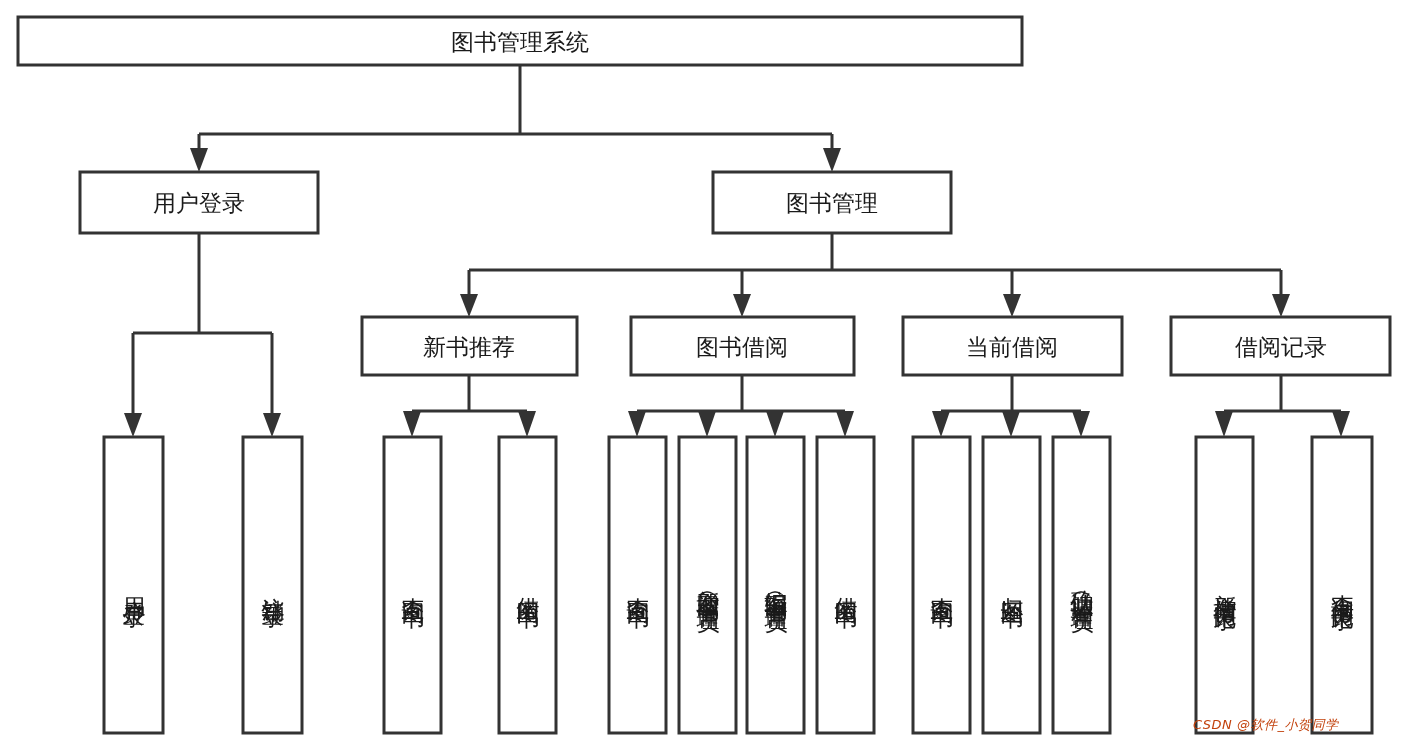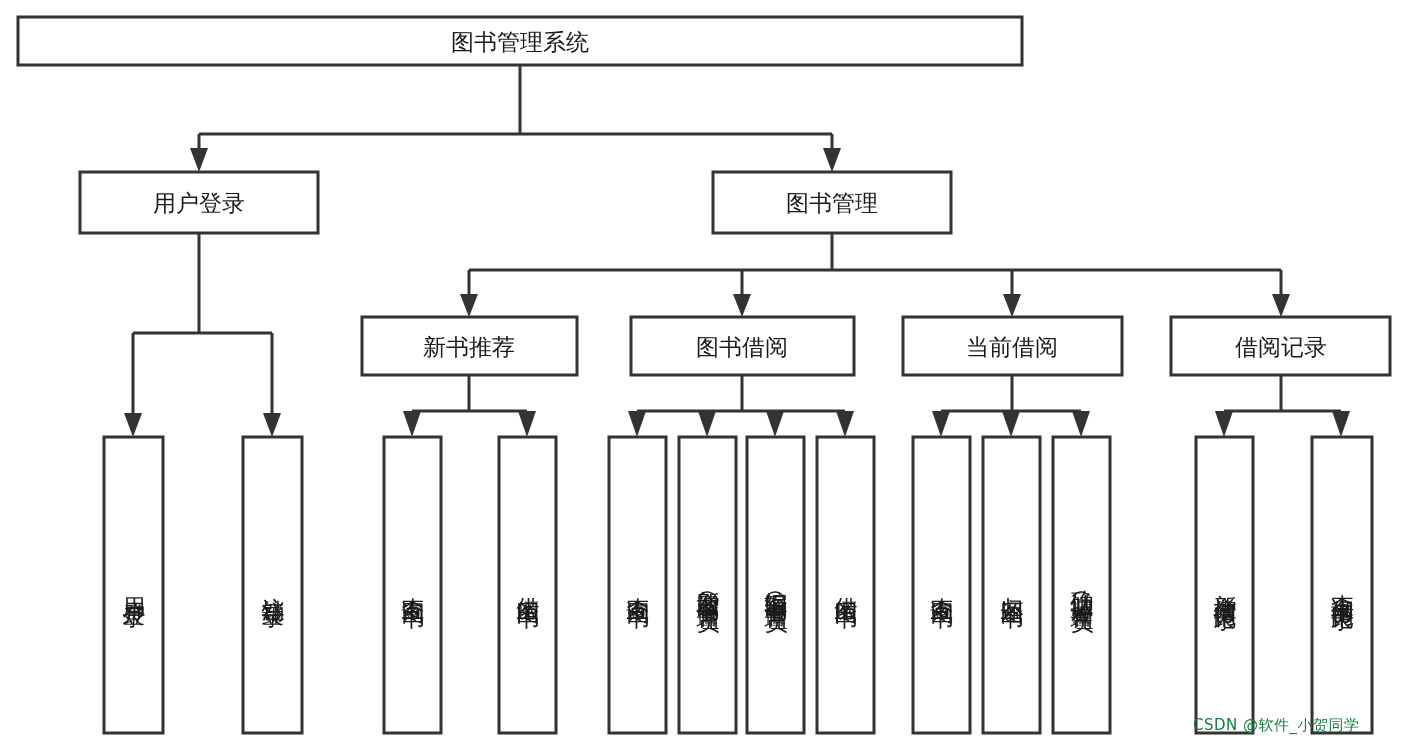--- a/index.html
+++ b/index.html
@@ -62,24 +62,25 @@
     font-size: 23px;
     line-height: 1.12;
     letter-spacing: 3px;
     color: #1a1a1a;
     white-space: nowrap;
     pointer-events: none;
   }
   .watermark {
     position: absolute;
     font-family: "DejaVu Sans", "Liberation Sans", sans-serif;
-    font-size: 15px;
-    color: #15803d;
+    font-size: 13px;
+    color: #c2410c;
     white-space: nowrap;
     letter-spacing: 0.5px;
+    font-style: italic;
   }
 </style>
 </head>
 <body>
 
 <div id="diagram-root">
 
   <svg id="tree-svg" viewBox="0 0 1405 747">
 
     <g>

